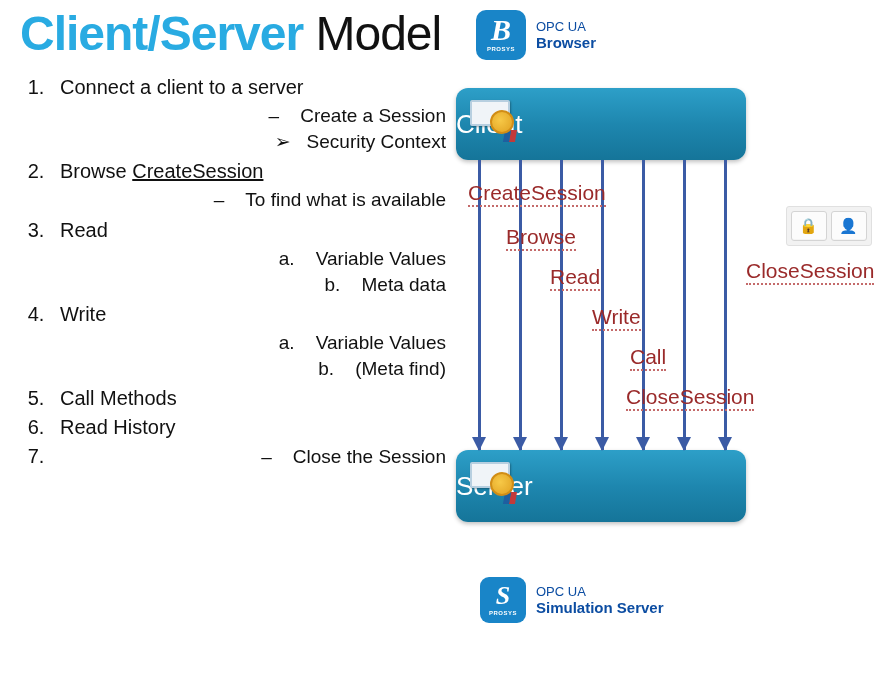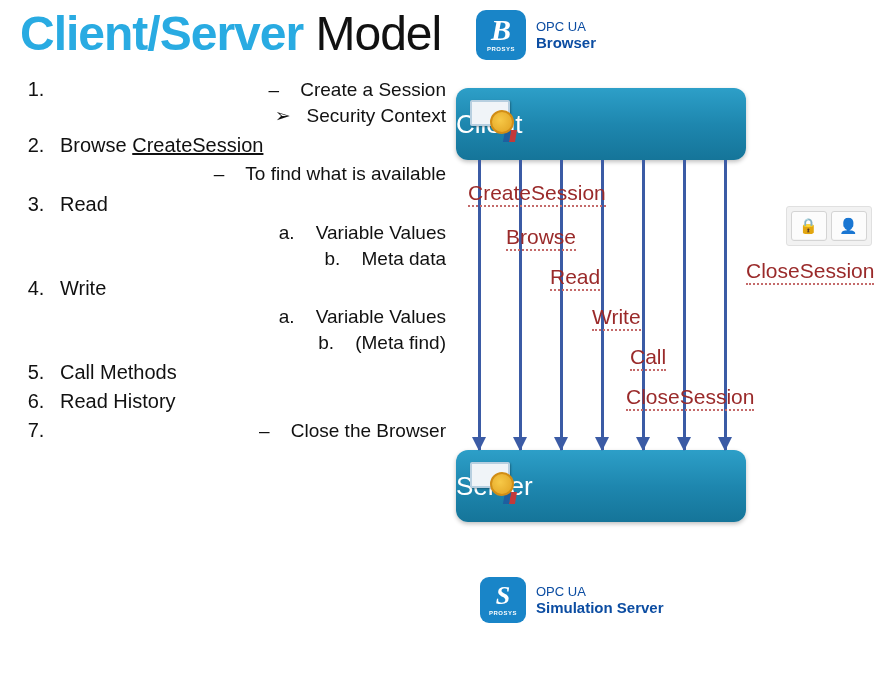--- a/index.html
+++ b/index.html
@@ -261,20 +261,21 @@
   </div>
   <div class="opcua-label">
     <div class="l1">OPC UA</div>
     <div class="l2">Browser</div>
   </div>
 </div>
 
 <div class="outline">
   <ol class="lvl1">
     <li>
+      <span>Connect a client to a server</span>
       <ul class="sub">
         <li class="dash">Create a Session</li>
         <li class="arrow">Security Context</li>
       </ul>
     </li>
     <li>
       <span>Browse </span><span class="uline">CreateSession</span>
       <ul class="sub">
         <li class="dash">To find what is available</li>
       </ul>
@@ -294,21 +295,21 @@
       </ul>
     </li>
     <li>
       <span>Call Methods</span>
     </li>
     <li>
       <span>Read History</span>
     </li>
     <li>
       <ul class="sub">
-        <li class="dash">Close the Browser</li>
+        <li class="dash">Close the Session</li>
       </ul>
     </li>
   </ol>
 </div>
 
 <div class="diagram">
 
   <div class="box client">
     <div class="cert-icon"></div>
     <span>Client</span>

